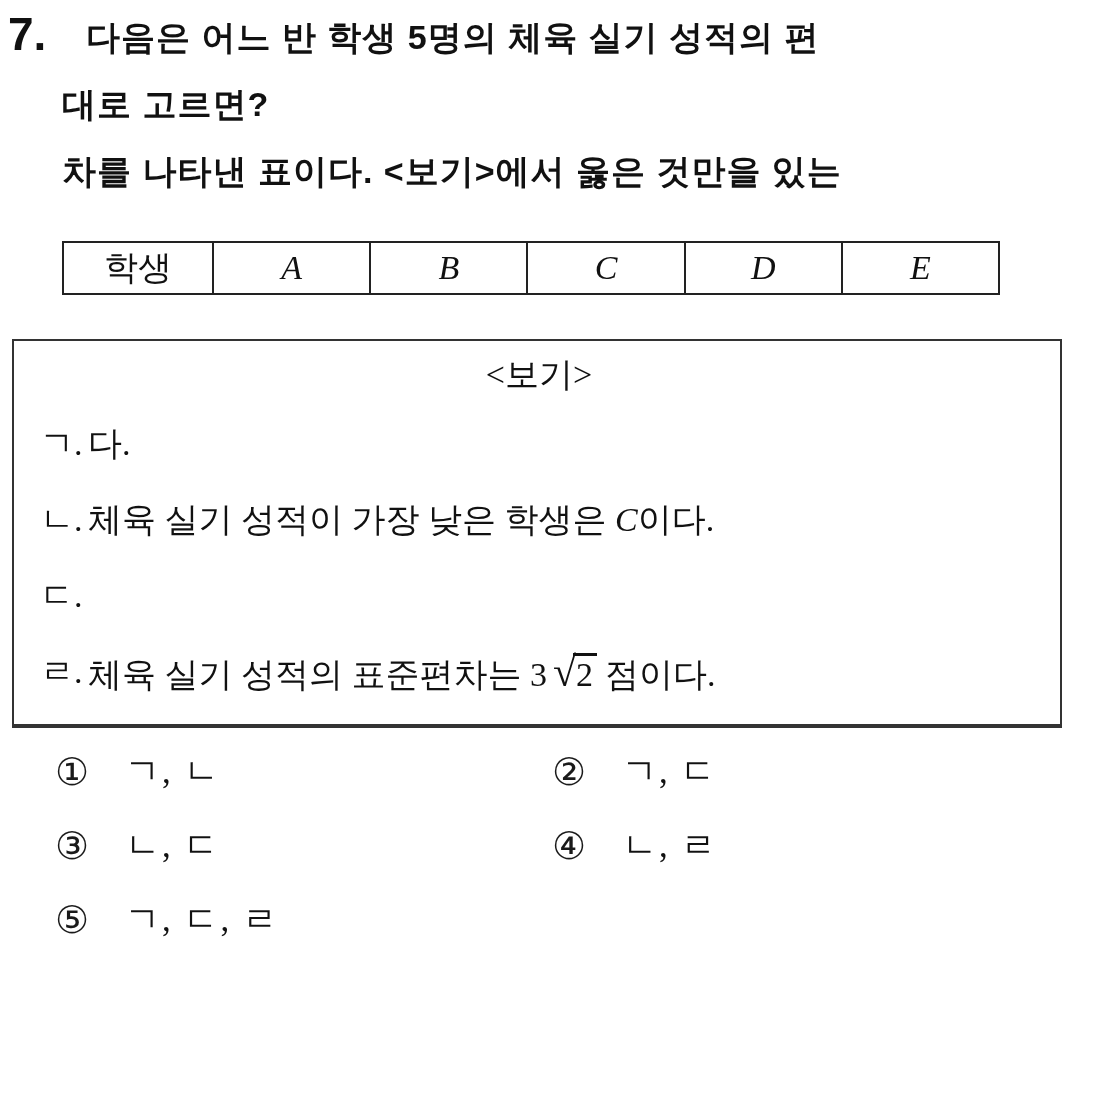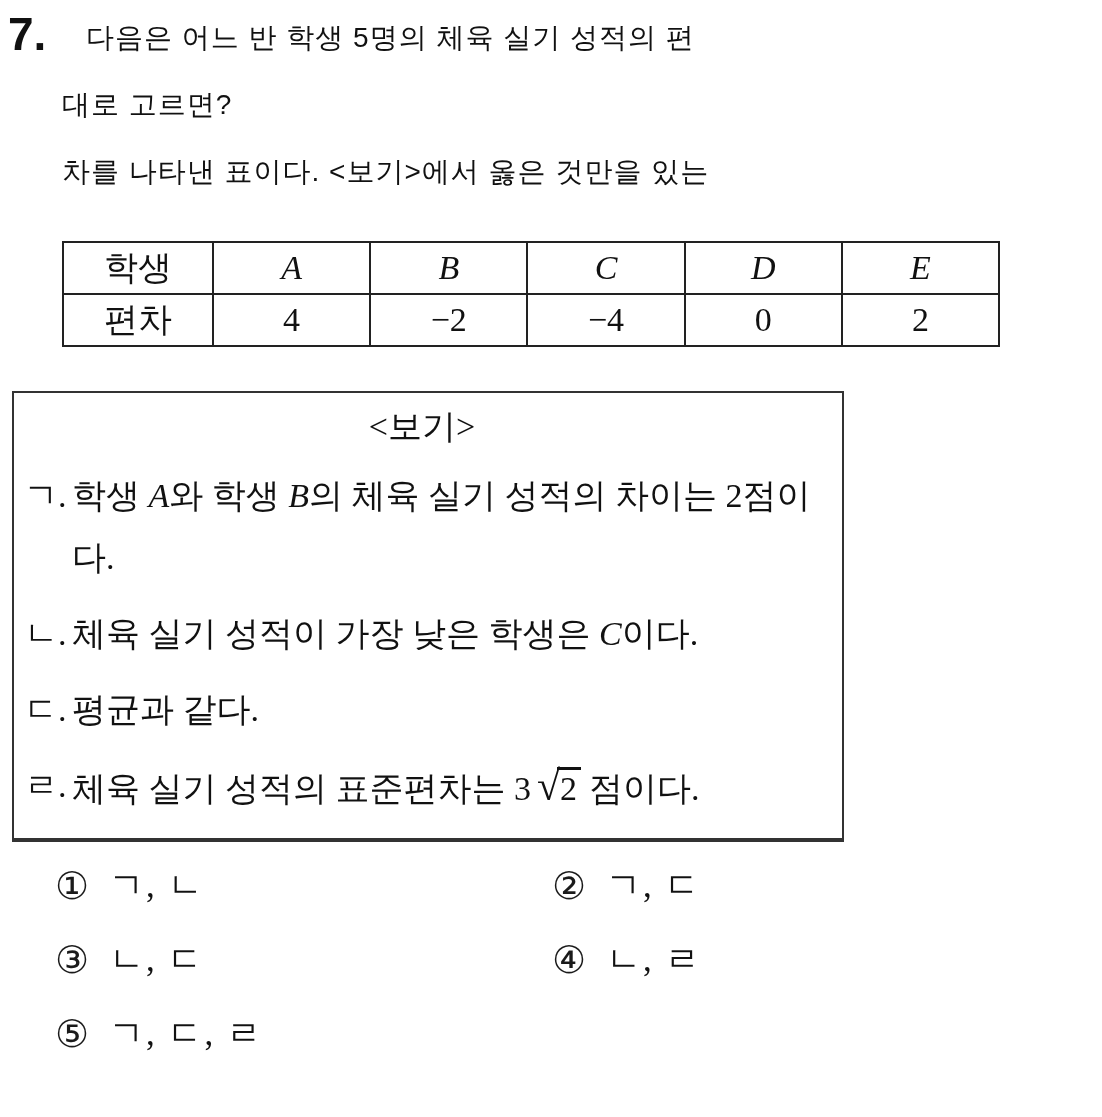--- a/index.html
+++ b/index.html
@@ -14,21 +14,21 @@
 
   
   .q-num {
     position:absolute; left:8px; top:0;
     font-family:"Liberation Sans","DejaVu Sans",sans-serif;
     font-weight:700; font-size:46px; line-height:60px;
   }
   .q-text {
     margin:4px 6px 0 62px;
     font-family:"Liberation Sans","DejaVu Sans",sans-serif;
-    font-weight:400; font-size:28px; line-height:67px;
+    font-weight:700; font-size:34px; line-height:67px;
     letter-spacing:1px;
   }
   .q-line1 { text-indent:24px; }
 
   
   .dev-table {
     margin:36px 0 0 62px;
     width:938px; border-collapse:collapse; table-layout:fixed;
     font-size:34px;
   }
@@ -39,23 +39,23 @@
   }
   .dev-table td.lbl { width:150px; }
   .math-it {
     font-family:"Liberation Serif","DejaVu Serif",serif;
     font-style:italic;
   }
 
   
   .bogi-box {
     margin:44px 0 0 12px;
-    width:832px;
+    width:1050px;
     border:2px solid #333333; border-bottom-width:4px;
-    padding:10px 22px 18px 10px;
+    padding:10px 22px 18px 26px;
     font-size:34px;
   }
   .bogi-title { text-align:center; line-height:48px; }
   .bogi-item { display:flex; margin-top:14px; line-height:62px; }
   .bogi-marker { flex:0 0 48px; }
   .bogi-body { flex:1; }
 
   
   .sqrt { white-space:nowrap; margin:0 8px 0 6px; }
   .sqrt-sym { font-size:42px; margin-right:-3px; }
@@ -66,21 +66,21 @@
     margin:20px 0 0 55px;
     display:grid; grid-template-columns:497px 1fr;
     row-gap:26px;
     font-size:35px;
   }
   .choice { display:flex; align-items:center; line-height:48px; }
   .choice-num {
     font-family:"DejaVu Sans","Liberation Sans",sans-serif;
     font-size:38px; margin-right:20px; color:#1a1a1a;
   }
-  .choice-label { letter-spacing:2px; }
+  .choice-label { letter-spacing:2px;margin-left:16px; }
 </style>
 </head>
 <body>
 
 <div class="page">
 
   <span class="q-num">7.</span>
   <div class="q-text">
     <div class="q-line q-line1">다음은 어느 반 학생 5명의 체육 실기 성적의 편</div>
     <div class="q-line">대로 고르면?</div>
@@ -90,53 +90,43 @@
   <table class="dev-table">
     <tbody>
       <tr>
         <td class="lbl">학생</td>
         <td class="math-it">A</td>
         <td class="math-it">B</td>
         <td class="math-it">C</td>
         <td class="math-it">D</td>
         <td class="math-it">E</td>
       </tr>
-      <tr>
-        <td class="lbl">편차</td>
-        <td>4</td>
-        <td>−2</td>
-        <td>−4</td>
-        <td>0</td>
-        <td>2</td>
-      </tr>
     </tbody>
   </table>
 
   <div class="bogi-box">
     <div class="bogi-title">&lt;보기&gt;</div>
 
     <div class="bogi-item">
       <span class="bogi-marker">ㄱ.</span>
       <div class="bogi-body">
-        <div><span>학생 </span><span class="math-it">A</span><span>와 학생 </span><span class="math-it">B</span><span>의 체육 실기 성적의 차이는 2점이</span></div>
         <div>다.</div>
       </div>
     </div>
 
     <div class="bogi-item">
       <span class="bogi-marker">ㄴ.</span>
       <div class="bogi-body">
         <div><span>체육 실기 성적이 가장 낮은 학생은 </span><span class="math-it">C</span><span>이다.</span></div>
       </div>
     </div>
 
     <div class="bogi-item">
       <span class="bogi-marker">ㄷ.</span>
       <div class="bogi-body">
-        <div>평균과 같다.</div>
       </div>
     </div>
 
     <div class="bogi-item">
       <span class="bogi-marker">ㄹ.</span>
       <div class="bogi-body">
         <div><span>체육 실기 성적의 표준편차는 3</span><span class="sqrt"><span class="sqrt-sym">√</span><span class="sqrt-rad">2</span></span><span>점이다.</span></div>
       </div>
     </div>
   </div>

